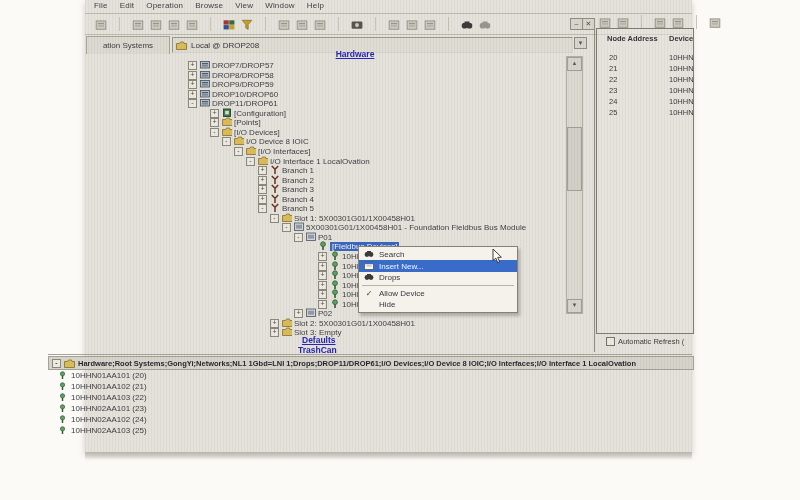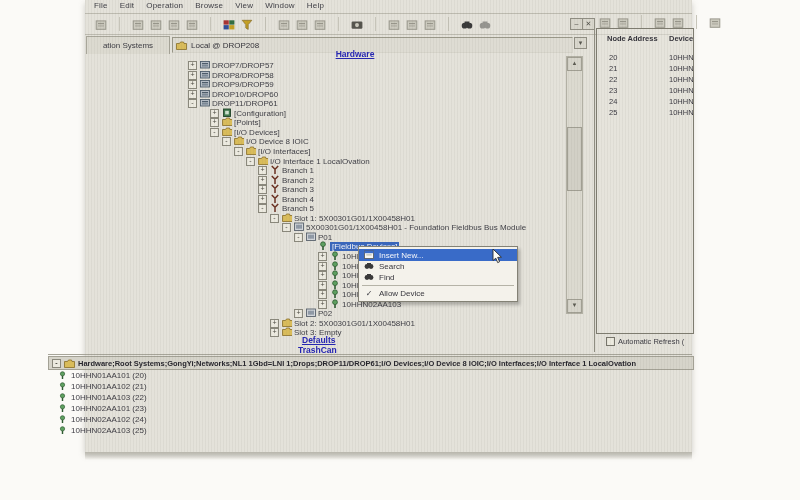--- a/index.html
+++ b/index.html
@@ -544,57 +544,61 @@
             <circle cx="5" cy="3.2" r="2.4" fill="#5aa35c" stroke="#2c5c2e" stroke-width="0.8"></circle>
             <rect x="4.2" y="5.4" width="1.6" height="4" fill="#2c5c2e"></rect>
           </svg></span><span>10HHN02AA102 (24)</span></div>
       <div class="dockitem" style="left: 58px; top: 426px;"><span style="margin-right:4px;vertical-align:-1px;"><svg width="9" height="8" viewBox="0 0 10 9">
             <circle cx="5" cy="3.2" r="2.4" fill="#5aa35c" stroke="#2c5c2e" stroke-width="0.8"></circle>
             <rect x="4.2" y="5.4" width="1.6" height="4" fill="#2c5c2e"></rect>
           </svg></span><span>10HHN02AA103 (25)</span></div>
     </div>
 
   <div class="cmenu" id="cmenu">
+      <div class="cmi">
+        <span class="mico">
+          <span><svg width="10" height="9" viewBox="0 0 10 9">
+              <circle cx="3" cy="5.5" r="2.4" fill="#3a3a3a"></circle>
+              <circle cx="7" cy="5.5" r="2.4" fill="#3a3a3a"></circle>
+              <rect x="3" y="2" width="4" height="2.4" fill="#3a3a3a"></rect>
+            </svg></span>
+        </span>
+        <span>Search</span>
+      </div>
       <div class="cmi hl">
         <span class="mico">
           <span><svg width="10" height="9" viewBox="0 0 10 9">
               <rect x="0.5" y="1" width="9" height="7.5" fill="#f6f6f2" stroke="#555" stroke-width="0.8"></rect>
               <rect x="0.5" y="1" width="9" height="2.2" fill="#356bd0"></rect>
               <rect x="2.3" y="4.4" width="5.4" height="1" fill="#b4b49e"></rect>
             </svg></span>
         </span>
         <span>Insert New...</span>
       </div>
       <div class="cmi">
         <span class="mico">
           <span><svg width="10" height="9" viewBox="0 0 10 9">
               <circle cx="3" cy="5.5" r="2.4" fill="#3a3a3a"></circle>
               <circle cx="7" cy="5.5" r="2.4" fill="#3a3a3a"></circle>
               <rect x="3" y="2" width="4" height="2.4" fill="#3a3a3a"></rect>
             </svg></span>
         </span>
-        <span>Search</span>
-      </div>
-      <div class="cmi">
-        <span class="mico">
-          <span><svg width="10" height="9" viewBox="0 0 10 9">
-              <circle cx="3" cy="5.5" r="2.4" fill="#3a3a3a"></circle>
-              <circle cx="7" cy="5.5" r="2.4" fill="#3a3a3a"></circle>
-              <rect x="3" y="2" width="4" height="2.4" fill="#3a3a3a"></rect>
-            </svg></span>
-        </span>
-        <span>Find</span>
+        <span>Drops</span>
       </div>
       <div class="cmsep"></div>
       <div class="cmi">
         <span class="mico">
           <span style="font-size:8px;color:#3a3a42;">✓</span>
         </span>
         <span>Allow Device</span>
       </div>
+      <div class="cmi">
+        <span class="mico"></span>
+        <span>Hide</span>
+      </div>
     </div>
 
   <div class="cursor">
     <svg width="12" height="17">
         <path d="M1,1 L1,12.5 L3.8,10.2 L5.7,14.6 L7.6,13.7 L5.7,9.4 L9.4,9.2 Z" fill="#fdfdf8" stroke="#2a2a2a" stroke-width="0.9"></path>
       </svg>
   </div>
 
   <div class="moire"></div>
   <div class="belowshadow"></div>

